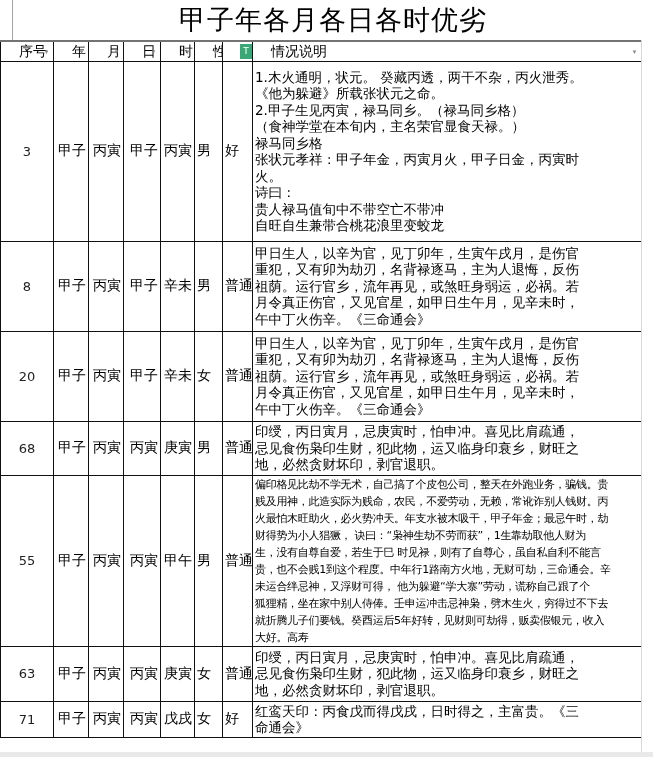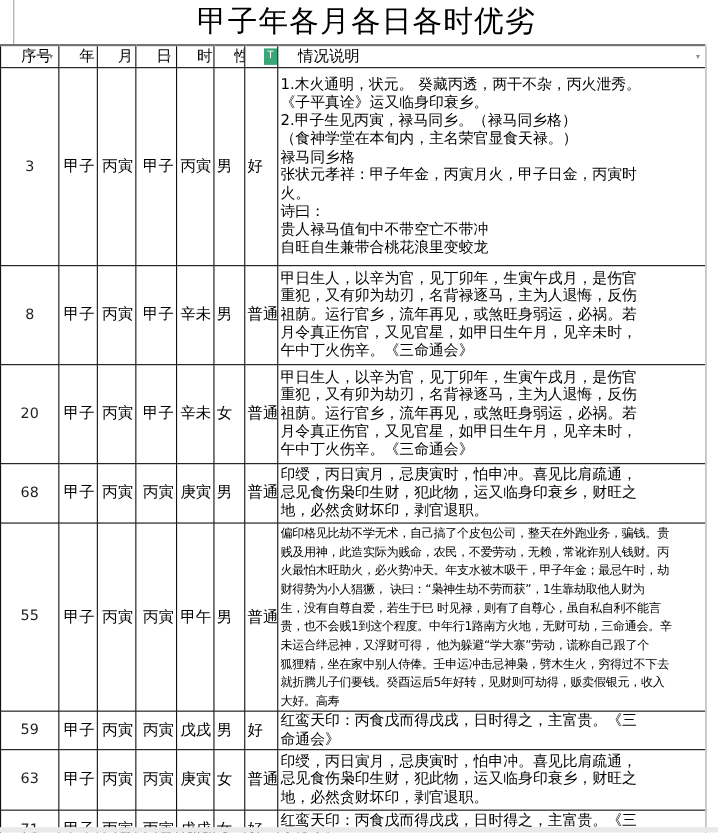--- a/index.html
+++ b/index.html
@@ -129,21 +129,21 @@
         <tr style="height: 180px;">
           <td class="num">3</td>
           <td class="c">甲子</td>
           <td class="c">丙寅</td>
           <td class="c">甲子</td>
           <td class="c">丙寅</td>
           <td class="left">男</td>
           <td class="left">好</td>
           <td class="desc">
             <span class="desc-line">1.木火通明，状元。 癸藏丙透，两干不杂，丙火泄秀。</span>
-            <span class="desc-line">《子平真诠》运又临身印衰乡。</span>
+            <span class="desc-line">《他为躲避》所载张状元之命。</span>
             <span class="desc-line">2.甲子生见丙寅，禄马同乡。（禄马同乡格）</span>
             <span class="desc-line">（食神学堂在本旬内，主名荣官显食天禄。）</span>
             <span class="desc-line">禄马同乡格</span>
             <span class="desc-line">张状元孝祥：甲子年金，丙寅月火，甲子日金，丙寅时</span>
             <span class="desc-line">火。</span>
             <span class="desc-line">诗曰：</span>
             <span class="desc-line">贵人禄马值旬中不带空亡不带冲</span>
             <span class="desc-line">自旺自生兼带合桃花浪里变蛟龙</span>
           </td>
         </tr>
@@ -207,33 +207,20 @@
             <span class="desc-line">火最怕木旺助火，必火势冲天。年支水被木吸干，甲子年金；最忌午时，劫</span>
             <span class="desc-line">财得势为小人猖獗， 诀曰：“枭神生劫不劳而获”，1生靠劫取他人财为</span>
             <span class="desc-line">生，没有自尊自爱，若生于巳 时见禄，则有了自尊心，虽自私自利不能言</span>
             <span class="desc-line">贵，也不会贱1到这个程度。中年行1路南方火地，无财可劫，三命通会。辛</span>
             <span class="desc-line">未运合绊忌神，又浮财可得， 他为躲避“学大寨”劳动，谎称自己跟了个</span>
             <span class="desc-line">狐狸精，坐在家中别人侍俸。壬申运冲击忌神枭，劈木生火，穷得过不下去</span>
             <span class="desc-line">就折腾儿子们要钱。癸酉运后5年好转，见财则可劫得，贩卖假银元，收入</span>
             <span class="desc-line">大好。高寿</span>
           </td>
         </tr>
-        <tr style="height: 35px;">
-          <td class="num">59</td>
-          <td class="c">甲子</td>
-          <td class="c">丙寅</td>
-          <td class="c">丙寅</td>
-          <td class="c">戊戌</td>
-          <td class="left">男</td>
-          <td class="left">好</td>
-          <td class="desc">
-            <span class="desc-line">红鸾天印：丙食戊而得戊戌，日时得之，主富贵。《三</span>
-            <span class="desc-line">命通会》</span>
-          </td>
-        </tr>
         <tr style="height: 55px;">
           <td class="num">63</td>
           <td class="c">甲子</td>
           <td class="c">丙寅</td>
           <td class="c">丙寅</td>
           <td class="c">庚寅</td>
           <td class="left">女</td>
           <td class="left">普通</td>
           <td class="desc">
             <span class="desc-line">印绶，丙日寅月，忌庚寅时，怕申冲。喜见比肩疏通，</span>

